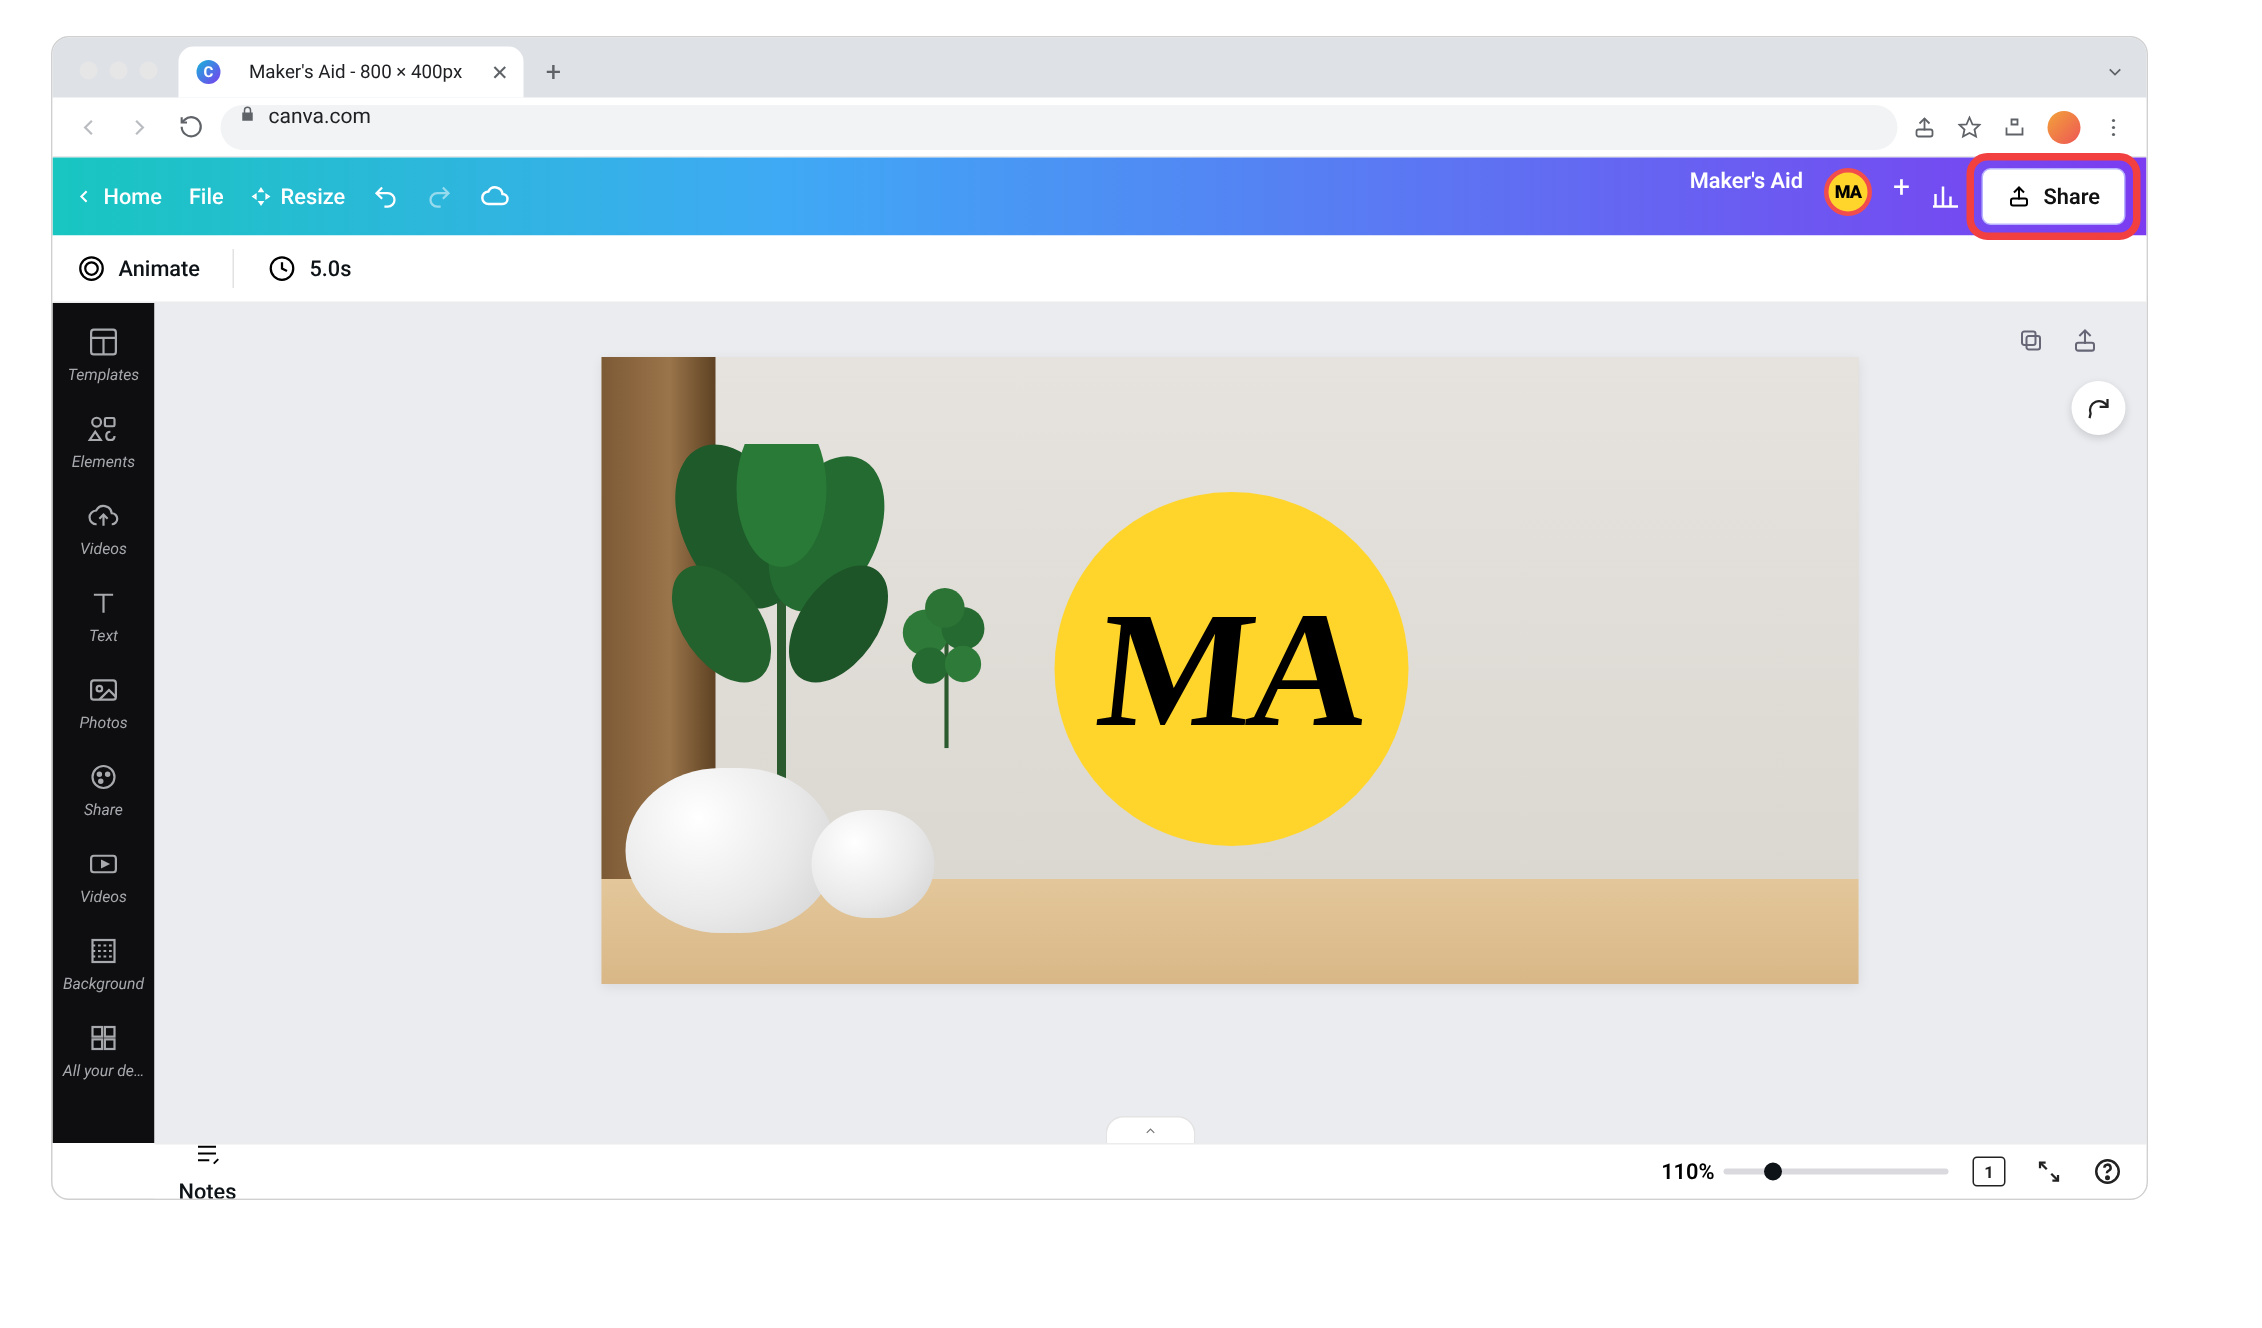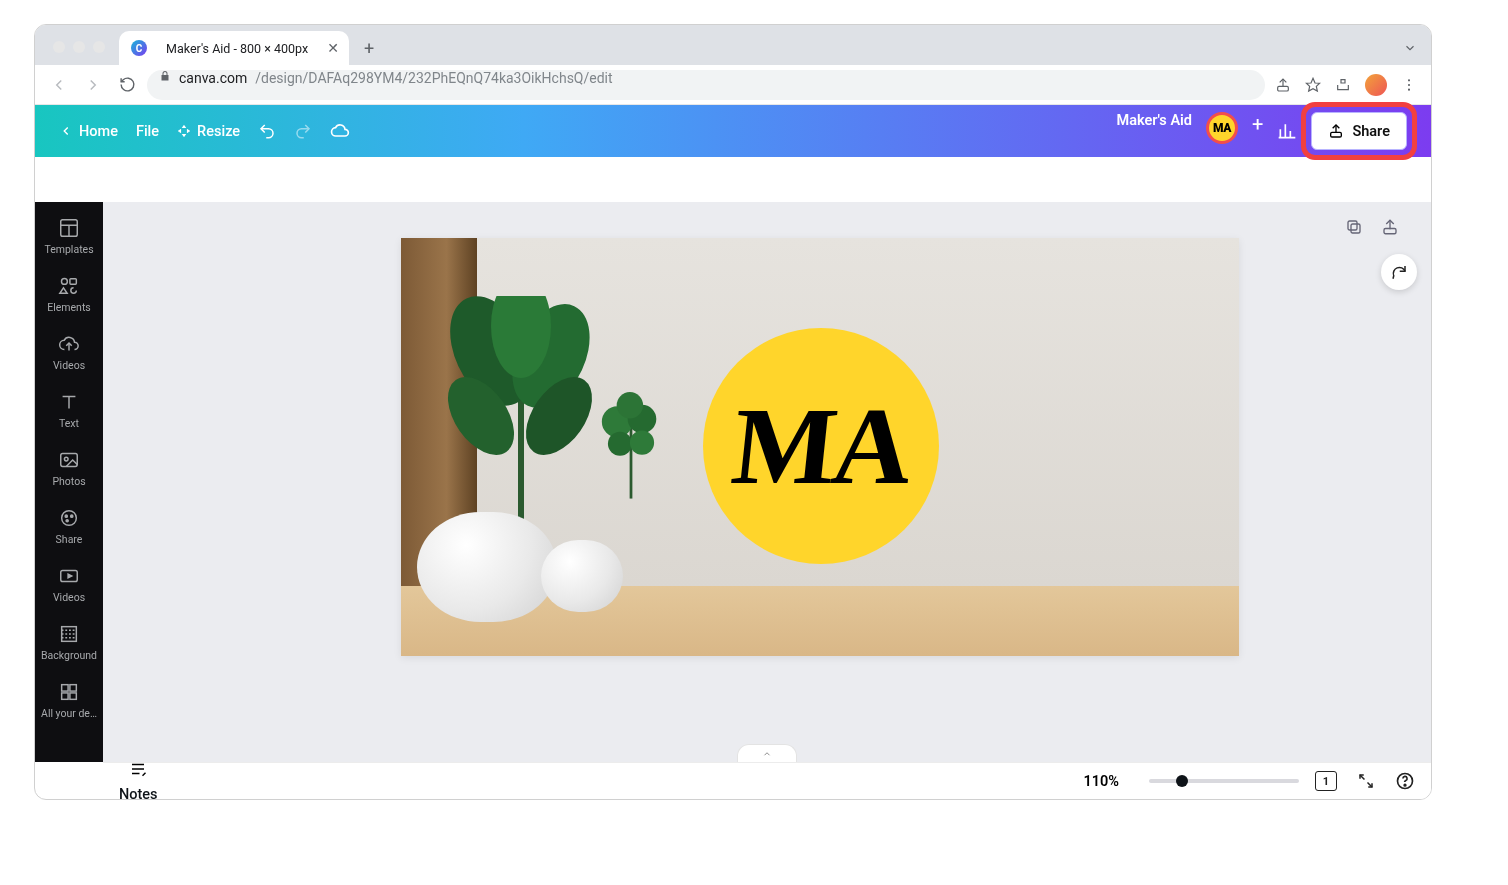--- a/index.html
+++ b/index.html
@@ -24,21 +24,21 @@
 .nav-btn { width:28px; height:28px; display:flex; align-items:center; justify-content:center; color:#5f6368;}
 .nav-btn.disabled { color:#b9bcc0; }
 .addr-bar { flex:1; height:30px; background:#f1f3f4; border-radius:15px; display:flex; align-items:flex-start; padding:0 12px; gap:8px; color:#202124; font-size:14px;}
 .addr-bar .lock { font-size:12px; color:#5f6368;}
 .addr-bar .domain { color:#202124; }
 .addr-bar .path { color:#80868b; }
 .addr-right-icons { display:flex; gap:14px; align-items:center; color:#5f6368; padding:0 4px;}
 .addr-right-icons .avatar-sm { width:22px; height:22px; border-radius:50%; background:linear-gradient(135deg,#f2a33a,#e55);}
 
 
-.app-header { height:52px; background:linear-gradient(90deg,#18c6c0 0%,#3fa9f5 35%,#7c3cf0 100%); display:flex; align-items:center; padding:0 24px; gap:14px; color:#fff; font-size:14.5px;}
+.app-header { height:52px; background:linear-gradient(90deg,#18c6c0 0%,#3fa9f5 35%,#7c3cf0 100%); display:flex; align-items:center; padding:0 14px; gap:14px; color:#fff; font-size:14.5px;}
 .hdr-left { display:flex; align-items:center; gap:18px;}
 .hdr-item { display:flex; align-items:center; gap:6px; font-weight:500; cursor:pointer;}
 .hdr-item.disabled{opacity:.5;}
 .hdr-spacer { flex:1;}
 .hdr-right { display:flex; gap:14px;}
 .doc-title { font-weight:600;}
 .avatar-ma { width:32px; height:32px; border-radius:50%; background:#ffd52b; border:3px solid #f24d4d; display:flex; align-items:center; justify-content:center; font-weight:900; font-size:12px; letter-spacing:-.5px; color:#000; position:relative;}
 .avatar-ma::after{content:""; position:absolute; inset:-4px; border-radius:50%; }
 .plus-btn { font-size:20px; font-weight:400; cursor:pointer;}
 .share-btn-wrap { position:relative; display:flex; align-items:center; }
@@ -46,21 +46,21 @@
 .share-highlight { position:absolute; border:5px solid #f24040; border-radius:14px; top:-10px; right:-10px; left:-10px; bottom:-10px; pointer-events:none;}
 
 
 .context-bar { height:45px; border-bottom:1px solid #ececec; display:flex; align-items:center; padding:0 16px; gap:22px; background:#fff;}
 .ctx-item { display:flex; align-items:center; gap:8px; font-size:14.5px; color:#0e1318; font-weight:500; cursor:pointer;}
 .ctx-divider { width:1px; height:26px; background:#e2e2e2;}
 
 
 .main-area { position:absolute; top:177px; left:0; right:0; bottom:37px; display:flex;}
 .sidebar { width:68px; background:#0e0e11; color:#b5b7ba; display:flex; flex-direction:column; align-items:center; padding-top:6px; gap:2px; font-size:10px;}
-.sidebar-item { width:100%; height:56px; display:flex; flex-direction:column; align-items:center; justify-content:center; gap:4px; cursor:pointer;}
+.sidebar-item { width:100%; height:56px; display:flex; flex-direction:column; align-items:center; justify-content:center; gap:4px; cursor:pointer;font-style:italic;}
 .sidebar-item .lbl { font-size:10.5px; color:#a7a9ac; text-align:center; width:100%; white-space:nowrap; overflow:hidden; text-overflow:ellipsis;}
 .sidebar-item svg { stroke:#a7a9ac;}
 
 
 .canvas-wrap { flex:1; background:#ebecf0; position:relative; overflow:hidden;}
 .page-actions { position:absolute; top:16px; right:32px; display:flex; gap:18px; color:#555;}
 .design-page { position:absolute; left:298px; top:36px; width:838px; height:418px; background:#e1ded9; box-shadow:0 2px 8px rgba(0,0,0,.08);}
 
 .design-page .floor { position:absolute; left:0; right:0; bottom:0; height:70px; background:linear-gradient(#e3c79a,#d9b787);}
 .design-page .wall { position:absolute; left:0; right:0; top:0; bottom:70px; background:linear-gradient(180deg,#e6e3de 0%,#dbd7d1 100%);}
@@ -76,21 +76,21 @@
 .refresh-fab { position:absolute; right:14px; top:52px; width:36px; height:36px; border-radius:50%; background:#fff; box-shadow:0 2px 6px rgba(0,0,0,.15); display:flex; align-items:center; justify-content:center; color:#333;}
 
 .add-page { position:absolute; left:298px; top:474px; width:838px; height:40px; background:#e0e1e6; border-radius:6px; display:flex; align-items:center; justify-content:center; font-size:14.5px; font-weight:600; color:#0e1318; cursor:pointer;}
 
 .expand-tab { position:absolute; left:50%; bottom:0; transform:translateX(-50%); width:60px; height:18px; background:#fff; border:1px solid #e3e3e3; border-bottom:none; border-radius:12px 12px 0 0; display:flex; align-items:center; justify-content:center;}
 
 
 .footer { position:absolute; left:68px; right:0; bottom:0; height:37px; border-top:1px solid #ececec; background:#fff; display:flex; align-items:center; padding:0 16px; gap:16px;}
 .footer-left { display:flex; align-items:center; gap:8px; font-size:14.5px; font-weight:500; color:#0e1318; cursor:pointer;flex-direction:column;}
 .footer-spacer { flex:1;}
-.zoom { display:flex; align-items:center; gap:30px; font-size:14.5px; font-weight:600;}
+.zoom { display:flex; align-items:center; gap:6px; font-size:14.5px; font-weight:600;}
 .slider { width:150px; height:4px; background:#d9d9de; border-radius:2px; position:relative;}
 .slider::after{content:""; position:absolute; left:22%; top:50%; width:12px; height:12px; background:#0e1318; border-radius:50%; transform:translate(-50%,-50%);}
 .footer-right { display:flex; align-items:center; gap:20px; color:#222;}
 
 
 .icn{display:inline-flex;align-items:center;justify-content:center}
 svg{display:block}
 </style>
 </head>
 <body>
@@ -133,21 +133,20 @@
           <polyline points="3 3 3 8 8 8"></polyline>
         </svg>
     </div>
     <div class="addr-bar">
       <span class="lock icn">
         <svg width="12" height="12" viewBox="0 0 24 24" fill="#5f6368">
             <path d="M17 10V7a5 5 0 0 0-10 0v3H5v11h14V10h-2zm-8-3a3 3 0 1 1 6 0v3H9V7z"></path>
           </svg>
       </span>
       <span class="domain">canva.com</span>
-        <span class="path">/design/DAFAq298YM4/232PhEQnQ74ka3OikHchsQ/edit</span>
     </div>
     <div class="addr-right-icons">
       <span class="icn">
           <svg width="16" height="16" viewBox="0 0 24 24" fill="none" stroke="currentColor" stroke-width="1.8">
             <path d="M12 3v12"></path>
             <polyline points="7 8 12 3 17 8"></polyline>
             <rect x="4" y="14" width="16" height="7" rx="2"></rect>
           </svg>
         </span>
       <span class="icn">
@@ -226,20 +225,37 @@
               <polyline points="7 8 12 3 17 8"></polyline>
               <rect x="4" y="14" width="16" height="7" rx="2"></rect>
             </svg>
           <span>Share</span>
         </button>
         <div class="share-highlight"></div>
       </div>
     </div>
   </div>
 
+  <div class="context-bar">
+    <div class="ctx-item">
+      <svg width="20" height="20" viewBox="0 0 24 24" fill="none" stroke="#000" stroke-width="1.8">
+          <circle cx="12" cy="12" r="9"></circle>
+          <circle cx="12" cy="12" r="5"></circle>
+        </svg>
+      <span>Animate</span>
+    </div>
+    <div class="ctx-divider"></div>
+    <div class="ctx-item">
+      <svg width="20" height="20" viewBox="0 0 24 24" fill="none" stroke="#000" stroke-width="1.8">
+          <circle cx="12" cy="12" r="9"></circle>
+          <polyline points="12 7 12 12 16 14"></polyline>
+        </svg>
+      <span>5.0s</span>
+    </div>
+  </div>
 
   <div class="main-area">
 
     <div class="sidebar">
       <div class="sidebar-item">
         <svg width="22" height="22" viewBox="0 0 24 24" fill="none" stroke-width="1.6">
             <rect x="3" y="3" width="18" height="18" rx="2"></rect>
             <line x1="3" y1="9" x2="21" y2="9"></line>
             <line x1="12" y1="9" x2="12" y2="21"></line>
           </svg>

